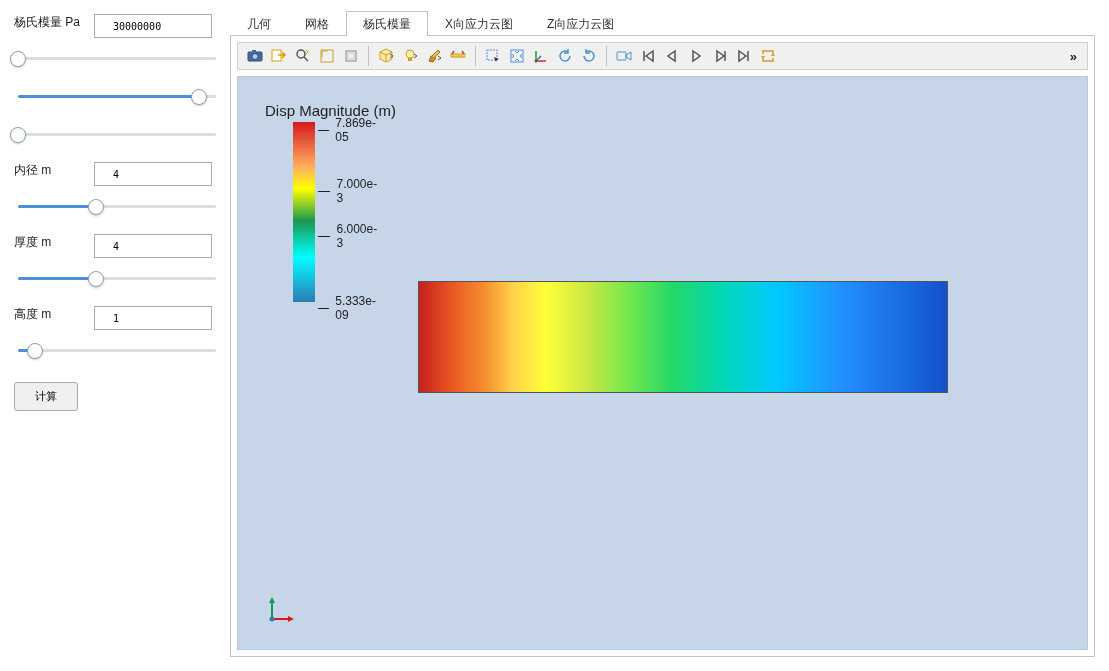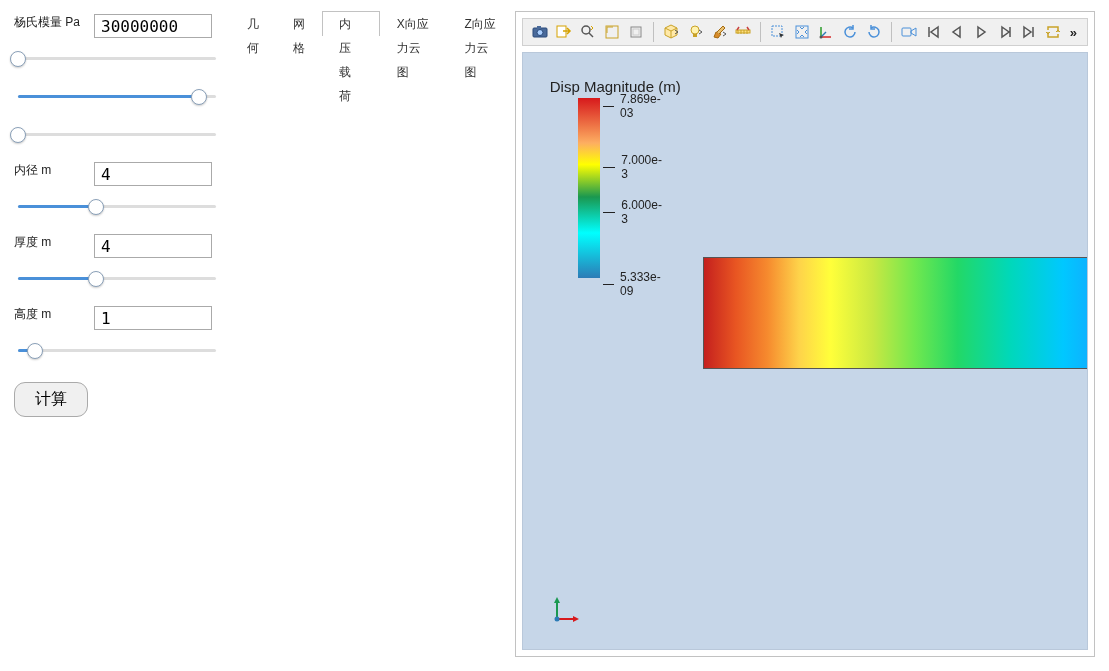--- a/index.html
+++ b/index.html
@@ -1,27 +1,27 @@
 <!DOCTYPE html>
 <html><head>
 <meta charset="utf-8">
 <style>
   html,body{margin:0;padding:0;font-family:"Microsoft YaHei",Arial,sans-serif;font-size:12px;background:#fff;color:#222}
   .app{display:flex;width:1109px;height:671px;box-sizing:border-box}
   .sidebar{width:230px;padding:14px 10px 0 14px;box-sizing:border-box}
   .param{margin-bottom:18px}
   .param .row{display:flex;align-items:flex-start}
   .param .lbl{width:80px;font-size:12px}
-  .param input[type=text]{width:118px;height:24px;border:1px solid #aaa;padding:0 6px;font-size:16px;font-family:monospace;box-sizing:border-box}
+  .param input[type=text]{width:118px;height:24px;border:1px solid #aaa;padding:0 18px;font-size:10px;font-family:monospace;box-sizing:border-box}
   .slider-wrap{position:relative;height:20px;margin-top:10px}
   .slider-track{position:absolute;left:4px;right:4px;top:9px;height:3px;background:#ddd;border-radius:2px}
   .slider-fill{position:absolute;left:4px;top:9px;height:3px;background:#4a90d9;border-radius:2px}
   .slider-thumb{position:absolute;width:14px;height:14px;border-radius:50%;background:#fff;border:1px solid #8aa0b8;top:3px;transform:translateX(-50%);box-shadow:0 1px 2px rgba(0,0,0,.2)}
-  .calc-btn{padding:6px 20px;border:1px solid #aaa;border-radius:11px;background:#f0f0f0;font-size:16px;cursor:pointer;margin-top:4px}
-  .main{flex:1;display:flex;padding:12px 14px 14px 0;box-sizing:border-box}
+  .calc-btn{padding:6px 20px;border:1px solid #aaa;border-radius:3px;background:#f0f0f0;font-size:11px;cursor:pointer;margin-top:4px}
+  .main{flex:1;display:flex;flex-direction:column;padding:12px 14px 14px 0;box-sizing:border-box}
   .tabs{display:flex;align-items:flex-end;height:24px}
   .tab{height:24px;line-height:24px;padding:0 16px;font-size:12px;color:#333;cursor:pointer;border:1px solid transparent;border-bottom:none}
   .tab.active{border-color:#c2c2c2;background:#fff;position:relative;z-index:2}
   .view-border{flex:1;border:1px solid #c2c2c2;margin-top:-1px;padding:6px;box-sizing:border-box;display:flex;flex-direction:column}
   .toolbar{height:26px;display:flex;align-items:center;gap:2px;background:#f0f0f0;padding:0 6px;border:1px solid #d0d0d0}
   .tbtn{width:22px;height:22px;display:flex;align-items:center;justify-content:center;cursor:pointer;border-radius:2px}
   .tsep{width:1px;height:20px;background:#c0c0c0;margin:0 4px}
   .overflow{margin-left:auto;font-weight:bold;font-size:13px;padding:0 4px;cursor:pointer}
   .viewport{flex:1;background:#c6d6e8;margin-top:6px;border:1px solid #b9c8da;position:relative;overflow:hidden}
   .legend-title{position:absolute;left:27px;top:25px;font-family:Arial,sans-serif;font-size:15px;color:#222}
@@ -104,21 +104,21 @@
     </div>
 
 
     <button class="calc-btn">计算</button>
   </div>
 
   <div class="main">
     <div class="tabs">
       <div class="tab">几何</div>
       <div class="tab">网格</div>
-      <div class="tab active">内压载荷</div>
+      <div class="tab active">杨氏模量</div>
       <div class="tab">X向应力云图</div>
       <div class="tab">Z向应力云图</div>
     </div>
 
     <div class="view-border">
       <div class="toolbar">
         <div class="tbtn">
             <svg width="16" height="16" viewBox="0 0 16 16">
               <rect x="1" y="4" width="14" height="9" rx="1" fill="#4a6a9a" stroke="#2a4a7a"></rect>
               <circle cx="8" cy="8.5" r="3" fill="#aacfff" stroke="#2a4a7a"></circle>
@@ -253,21 +253,21 @@
         <div class="overflow">»</div>
       </div>
 
       <div class="viewport">
         <div class="legend-title">Disp Magnitude (m)</div>
         <div class="legend">
           <div class="colorbar"></div>
           <div class="ticks">
             <div class="tick" style="top:-6px">
                 <span class="dash"></span>
-                <span>7.869e-03</span>
+                <span>7.869e-05</span>
               </div>
             <div class="tick" style="top:55px">
                 <span class="dash"></span>
                 <span>7.000e-3</span>
               </div>
             <div class="tick" style="top:100px">
                 <span class="dash"></span>
                 <span>6.000e-3</span>
               </div>
             <div class="tick" style="top:172px">

